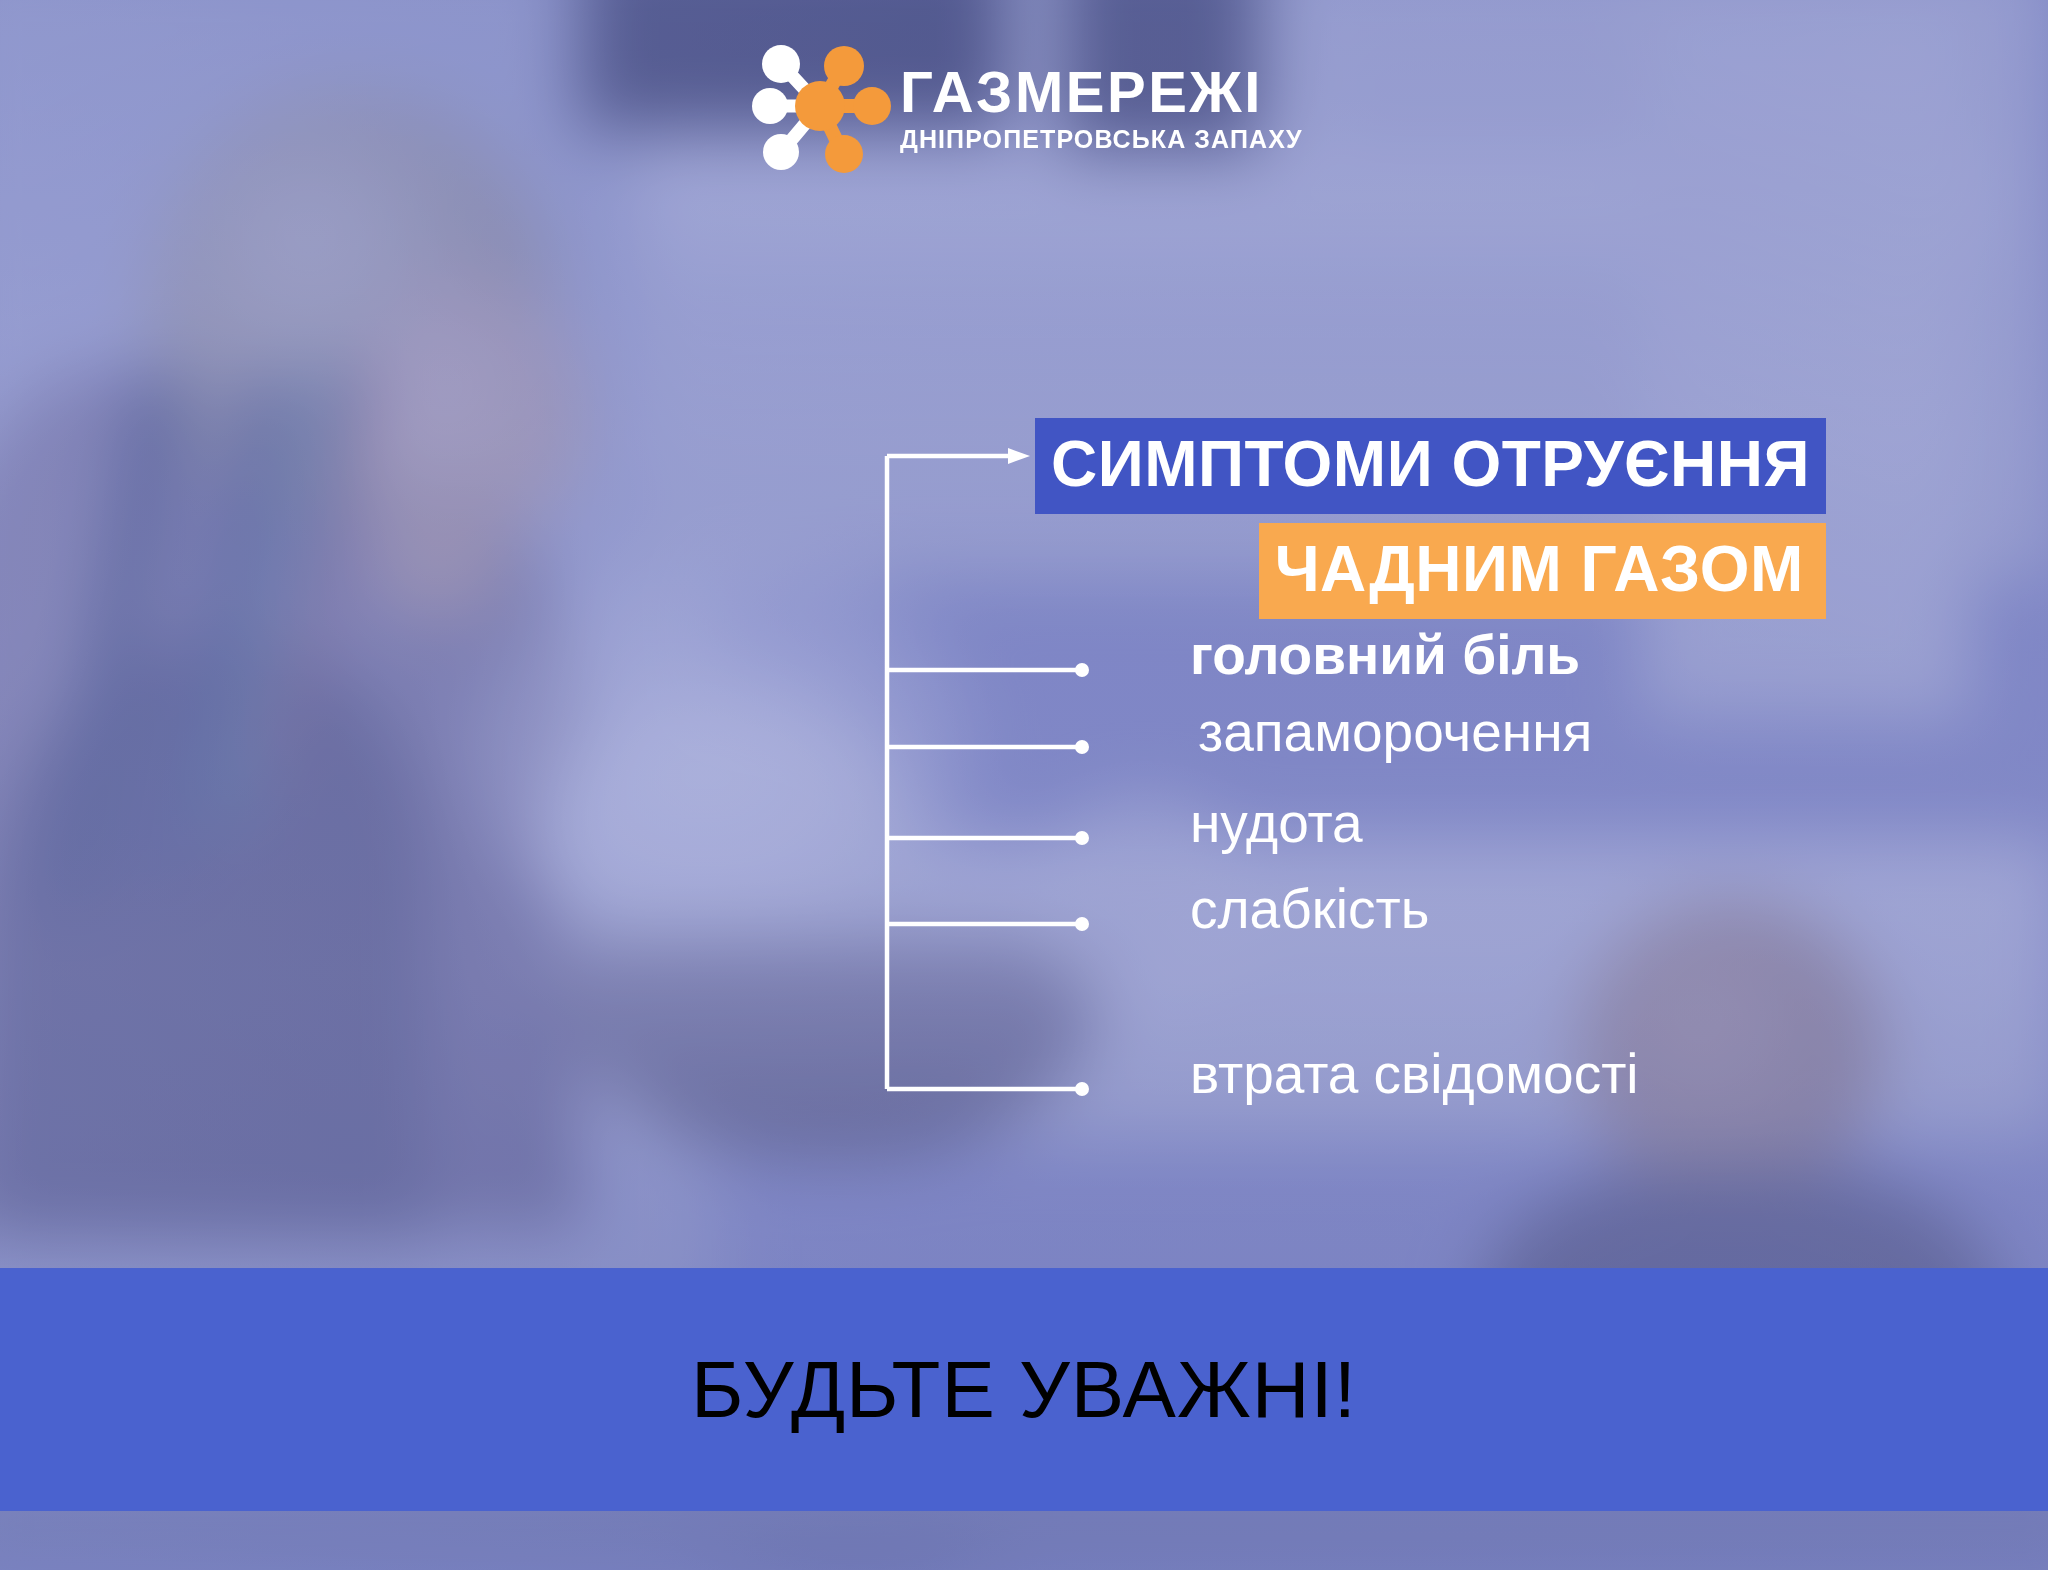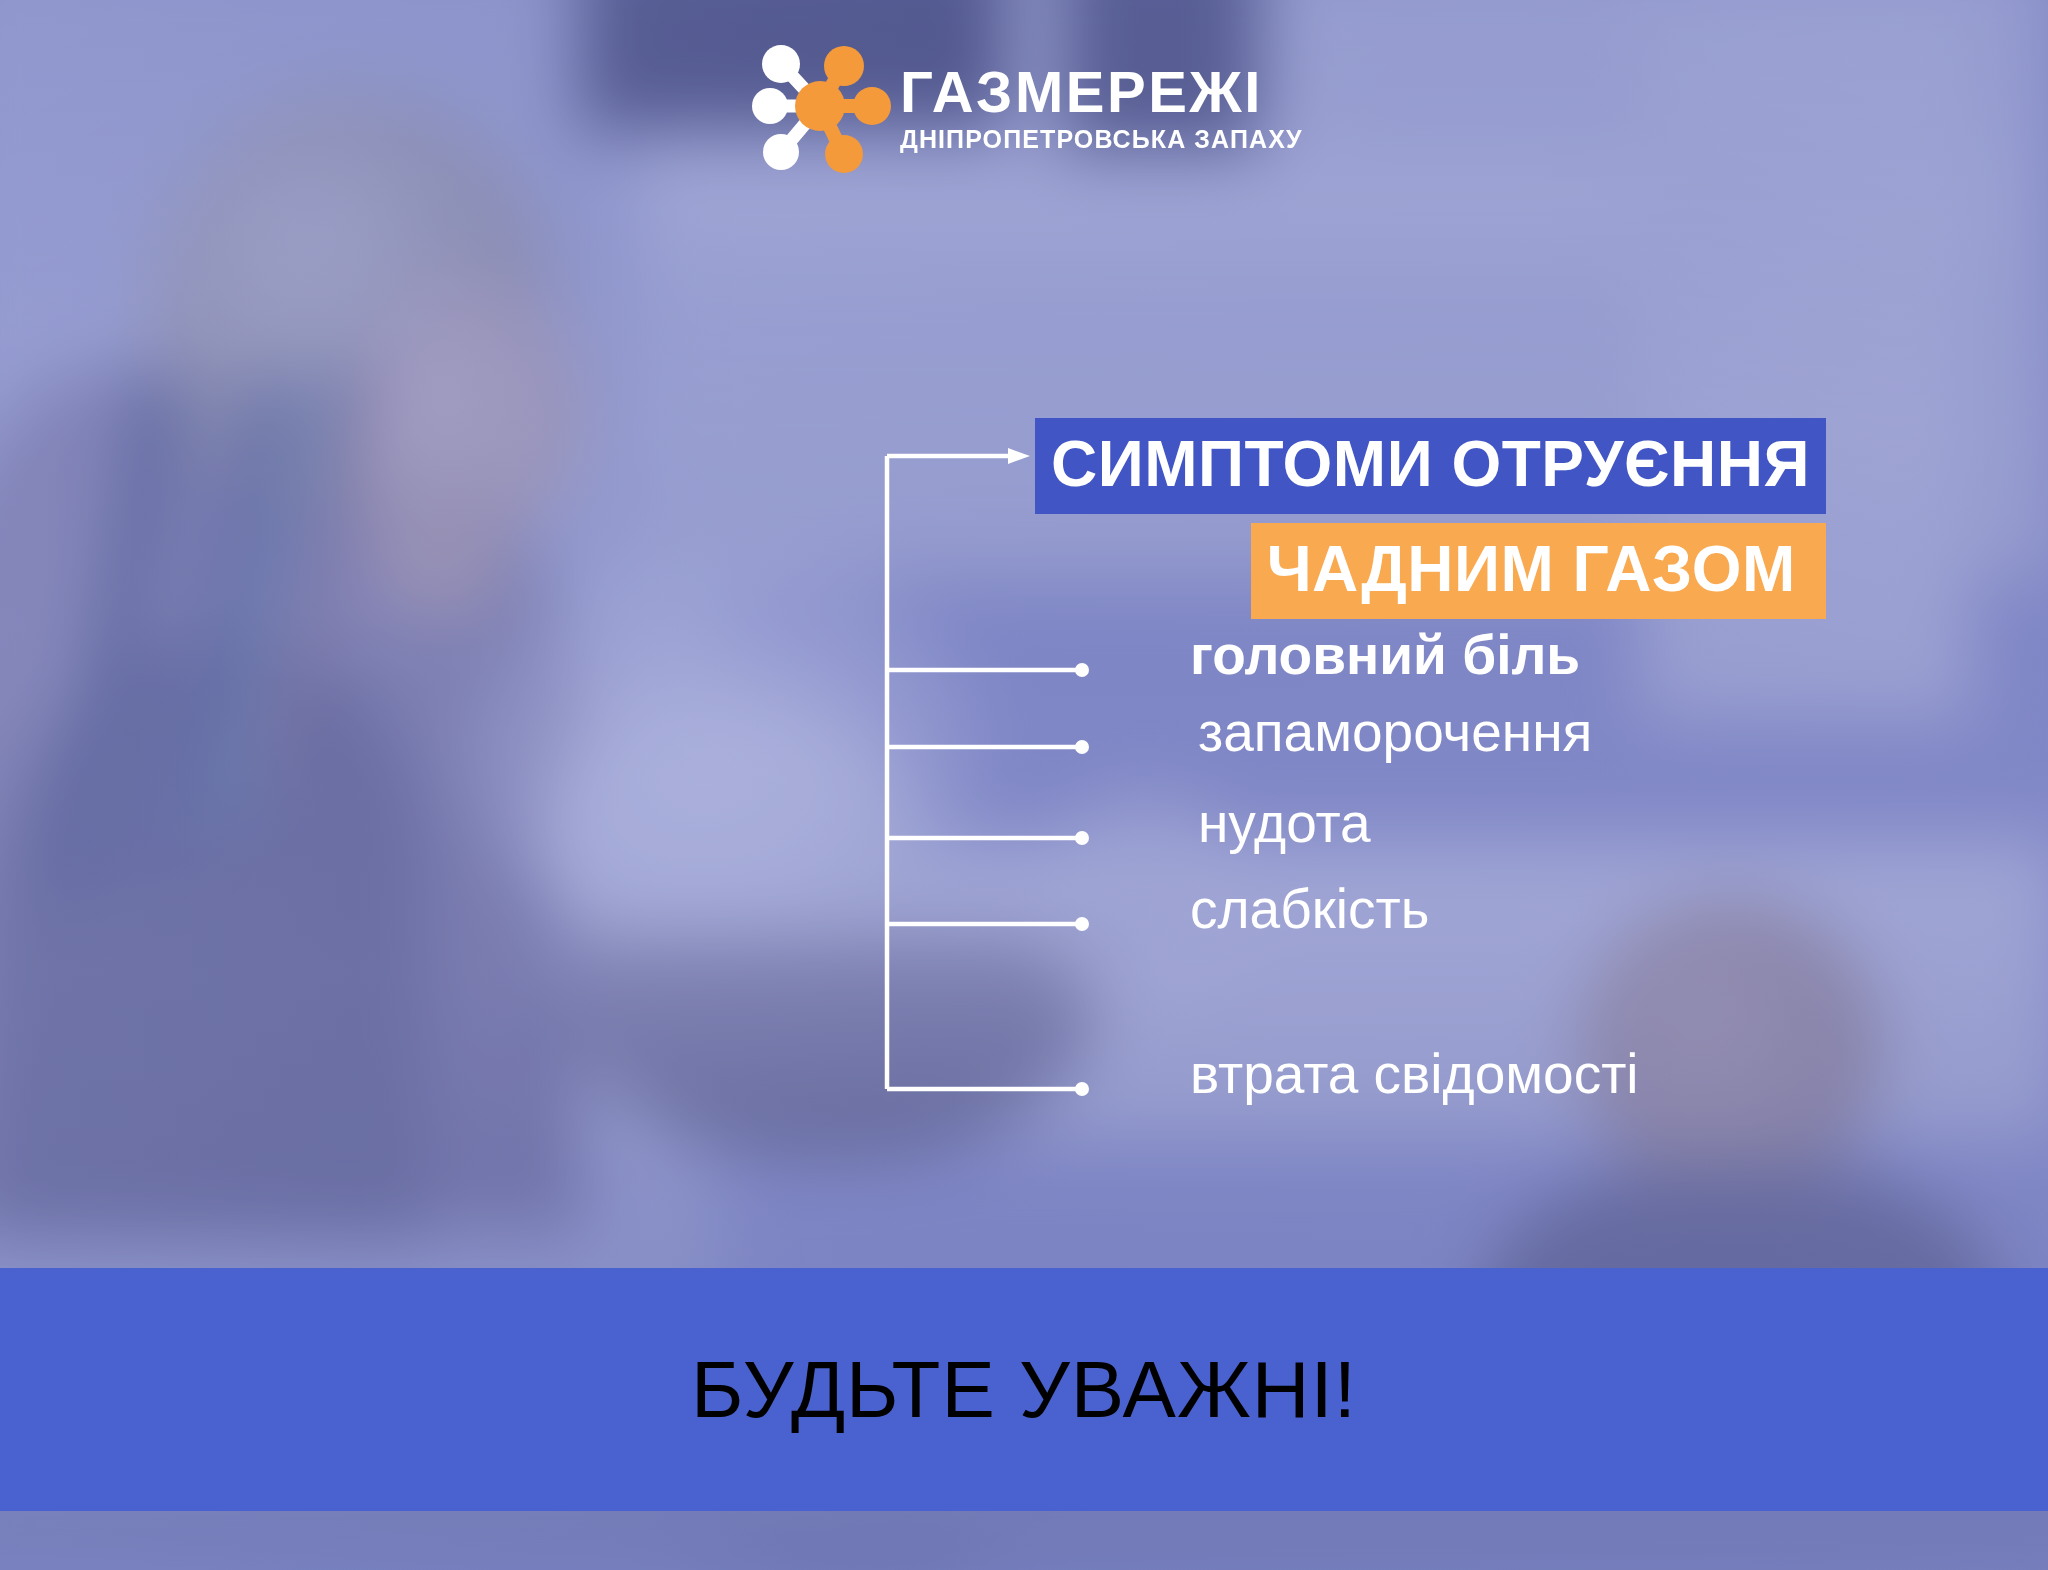--- a/index.html
+++ b/index.html
@@ -82,21 +82,21 @@
   
   #title-block{
     position:absolute; left:1035px; top:418px;
     display:flex; flex-direction:column; align-items:flex-end;
   }
   .title-line{
     font-size:64px; font-weight:bold; color:#fff; letter-spacing:0.5px;
     line-height:1.0; padding:14px 16px 18px 16px; white-space:nowrap;
   }
   #title-line-1{ background:#4155c4; }
-  #title-line-2{ background:#f9a94f; margin-top:9px; padding-right:30px; }
+  #title-line-2{ background:#f9a94f; margin-top:9px; padding-right:22px; }
 
   
   #symptoms{
     position:absolute; left:1190px; top:655px; width:800px;
   }
   .symptom{
     height:92px; display:flex; align-items:center;
     font-size:55px; color:#fff; line-height:1; white-space:nowrap;
   }
   #symptoms .symptom:nth-child(1){ margin-top:0;font-weight:bold; }
@@ -205,20 +205,20 @@
 </svg>
 
 <div id="title-block">
   <div id="title-line-1" class="title-line">СИМПТОМИ ОТРУЄННЯ</div>
   <div id="title-line-2" class="title-line">ЧАДНИМ ГАЗОМ</div>
 </div>
 
 <div id="symptoms" style="position: absolute; top: 609px; height: 511px;">
   <div class="symptom" style="position: absolute; left: 0px; top: 0px; height: 92px;">головний біль</div>
   <div class="symptom" style="position: absolute; left: 8px; top: 77px; height: 92px;">запаморочення</div>
-  <div class="symptom" style="position: absolute; left: 8px; top: 168px; height: 92px;">нудота</div>
+  <div class="symptom" style="position: absolute; left: 0px; top: 168px; height: 92px;">нудота</div>
   <div class="symptom" style="position: absolute; left: 0px; top: 419px; height: 92px;">втрата свідомості</div>
   <div class="symptom" style="position: absolute; left: 0px; top: 254px; height: 92px;">слабкість</div>
 </div>
 
 <div id="warning">
   <div id="warning-main">БУДЬТЕ УВАЖНІ!</div>
 </div>
 
 </body></html>

